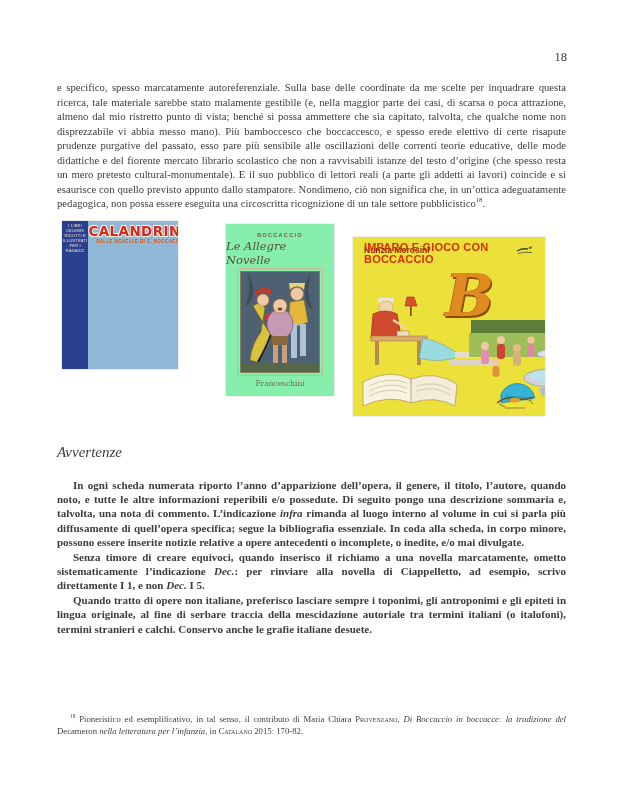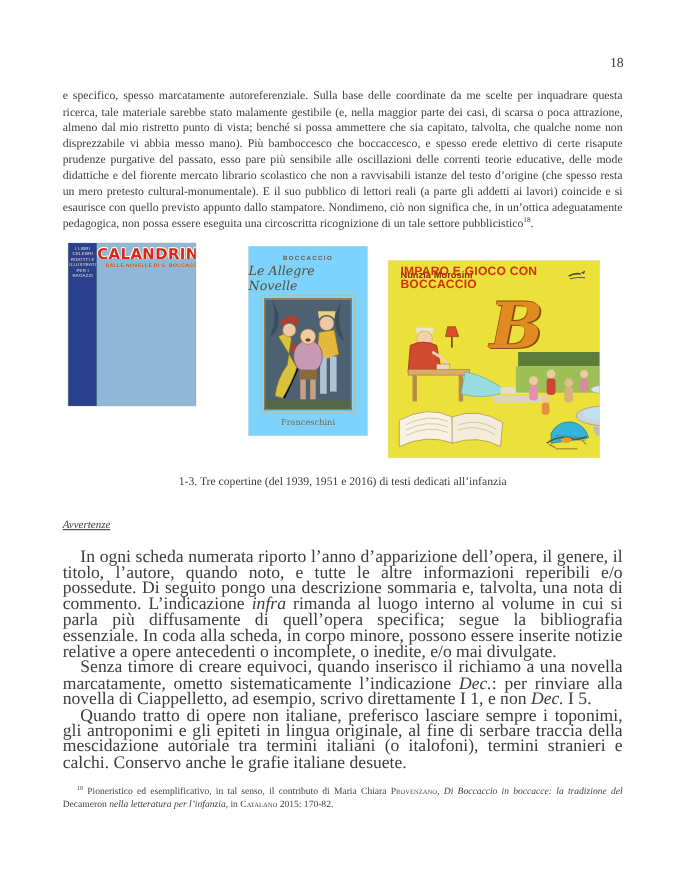--- a/index.html
+++ b/index.html
@@ -67,22 +67,22 @@
     font-weight:bold;font-size:11px;letter-spacing:.2px;}
   .c3-initial{position:absolute;left:92px;top:30px;font-size:58px;line-height:58px;
     font-family:"DejaVu Serif",serif;font-weight:bold;font-style:italic;
     text-shadow:1.5px 1.5px 0 #8a4d10,-.5px -.5px 0 #8a4d10;}
   .c3-scene{position:absolute;left:0;bottom:0;display:block;}
   .c3-logo-tr{position:absolute;right:8px;top:8px;}
   .c3-logo-br{position:absolute;right:10px;bottom:6px;}
 
   
   .avvertenze{margin-top:28px;}
-  .avv-heading{font-style:italic;font-weight:normal;font-size:10px;margin:0 0 17px 0;text-decoration:underline;}
-  .avvertenze p{margin:0;text-indent:16px;font-size:16px;line-height:14.4px;text-align:justify;}
+  .avv-heading{font-style:italic;font-weight:normal;font-size:15px;margin:0 0 17px 0;}
+  .avvertenze p{margin:0;text-indent:16px;font-size:11px;line-height:14.4px;text-align:justify;font-weight:bold;}
 
   
   .footnote{position:absolute;left:57px;right:56px;top:714px;font-size:8.7px;
     line-height:11.6px;text-align:justify;text-indent:13px;color:#414141;}
 </style>
 </head>
 <body>
 
 <div class="page">
 
@@ -134,21 +134,21 @@
           <ellipse cx="74" cy="99" rx="4.5" ry="2.6" fill="#f2f2ea"></ellipse>
           <ellipse cx="94" cy="102" rx="3.6" ry="2.2" fill="#eef0e6"></ellipse>
         </svg>
         <div class="c1-bot" style="background: rgb(42, 63, 142);">
           <span>EDIZIONI</span>
           <span class="c1-logo">EB</span>
           <span>MILANO VIA S.TECLA N.4</span>
         </div>
       </div>
 
-      <div class="cover2" style="background: #7dd3fc; margin-left: 48px;">
+      <div class="cover2" style="background: #86efac; margin-left: 48px;">
         <div class="c2-author">BOCCACCIO</div>
         <div class="c2-title">Le Allegre Novelle</div>
         <div class="c2-frame">
           <svg viewBox="0 0 78 100" width="78" height="100">
             <rect width="78" height="100" fill="#4e6172"></rect>
             <path d="M6,0 q6,18 -2,34 q10,-4 8,-22 Z" fill="#3c4d5c"></path>
             <path d="M70,0 q-6,20 2,38 q-10,-6 -8,-24 Z" fill="#3c4d5c"></path>
 
             <path d="M12,34 q8,-6 12,2 l-4,26 q-8,10 -10,26 l8,2 q8,-16 12,-26 Z" fill="#d9c families"></path>
             <path d="M12,34 q8,-6 12,2 l-4,24 q-9,12 -11,28 l7,2 q9,-16 13,-28 Z" fill="#d9c23e" stroke="#8a7716" stroke-width="0.6"></path>
@@ -235,21 +235,20 @@
         </svg>
         <svg class="c3-logo-br" width="40" height="16" viewBox="0 0 40 16">
           <path d="M2,9 q10,-8 24,-4 q6,1 12,-2" stroke="#6b4a1c" stroke-width="1.3" fill="none"></path>
           <ellipse cx="20" cy="6" rx="5" ry="2.6" fill="#e0a028"></ellipse>
           <path d="M4,10 l6,3 M34,6 l4,4" stroke="#6b4a1c" stroke-width="0.8"></path>
           <path d="M10,14 l20,0" stroke="#6b4a1c" stroke-width="0.6"></path>
         </svg>
       </div>
 
     </div>
-    <figcaption>1-3. Tre copertine (del 1939, 1951 e 2016) di testi dedicati all’infanzia</figcaption>
   </figure>
 
   <section class="avvertenze">
     <h3 class="avv-heading">Avvertenze</h3>
     <p><span>In ogni scheda numerata riporto l’anno d’apparizione dell’opera, il genere, il titolo, l’autore, quando noto, e tutte le altre informazioni reperibili e/o possedute. Di seguito pongo una descrizione sommaria e, talvolta, una nota di commento. L’indicazione </span><span class="seg-i">infra</span><span> rimanda al luogo interno al volume in cui si parla più diffusamente di quell’opera specifica; segue la bibliografia essenziale. In coda alla scheda, in corpo minore, possono essere inserite notizie relative a opere antecedenti o incomplete, o inedite, e/o mai divulgate.</span></p>
     <p><span>Senza timore di creare equivoci, quando inserisco il richiamo a una novella marcatamente, ometto sistematicamente l’indicazione </span><span class="seg-i">Dec.</span><span>: per rinviare alla novella di Ciappelletto, ad esempio, scrivo direttamente I 1, e non </span><span class="seg-i">Dec.</span><span> I 5.</span></p>
     <p><span>Quando tratto di opere non italiane, preferisco lasciare sempre i toponimi, gli antroponimi e gli epiteti in lingua originale, al fine di serbare traccia della mescidazione autoriale tra termini italiani (o italofoni), termini stranieri e calchi. Conservo anche le grafie italiane desuete.</span></p>
   </section>
 
   <div class="footnote"><span class="seg-sup">18</span><span>  Pioneristico ed esemplificativo, in tal senso, il contributo di Maria Chiara </span><span class="seg-sc">Provenzano</span><span>, </span><span class="seg-i">Di Boccaccio in boccacce: la tradizione del </span><span>Decameron</span><span class="seg-i"> nella letteratura per l’infanzia</span><span>, in </span><span class="seg-sc">Catalano</span><span> 2015: 170-82.</span></div>

